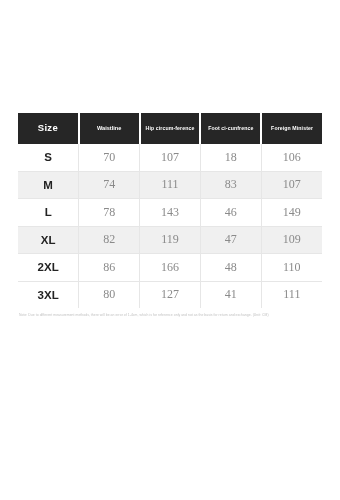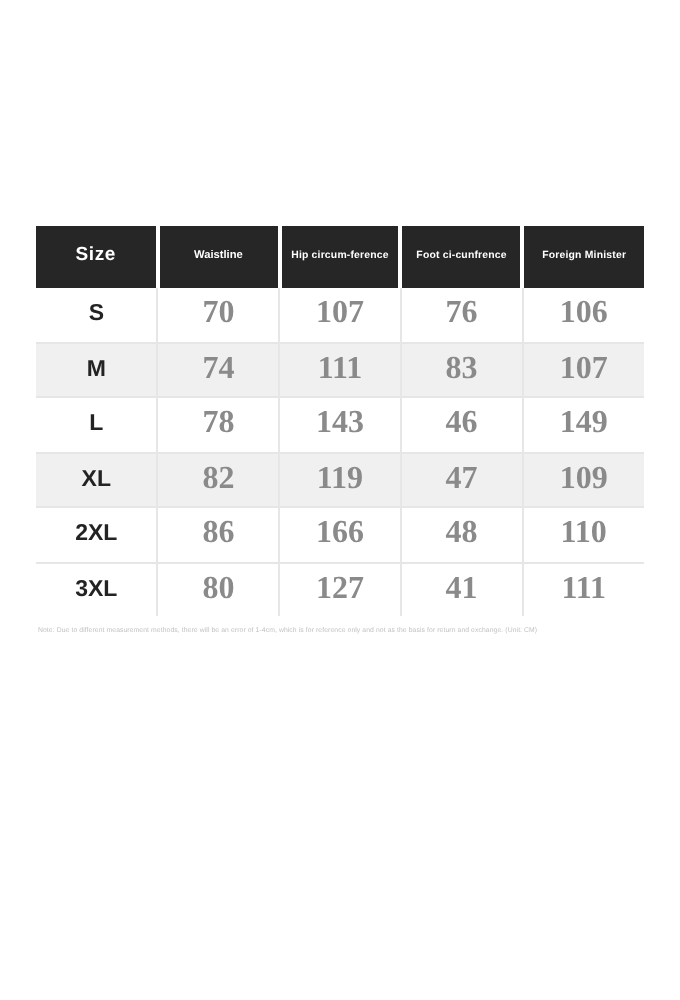--- a/index.html
+++ b/index.html
@@ -85,22 +85,22 @@
   tbody tr.row-plain td {
     background: #ffffff;
   }
   td.cell-size {
     color: #232323;
     font-weight: bold;
     font-size: 11.5px;
   }
   td.cell-value {
     color: #8a8a8a;
-    font-weight: bold;
-    font-size: 16px;
+    font-weight: normal;
+    font-size: 12px;
     font-family: "Liberation Serif", serif;
   }
   .footnote {
     position: absolute;
     left: 19px;
     top: 313px;
     width: 296px;
     color: #c2c2c2;
     font-size: 3.4px;
     line-height: 1.55;
@@ -129,21 +129,21 @@
           <th class="th-measure">Hip circum-ference</th>
           <th class="th-measure">Foot ci-cunfrence</th>
           <th class="th-measure">Foreign Minister</th>
         </tr>
       </thead>
       <tbody>
         <tr class="row-plain">
           <td class="cell-size">S</td>
           <td class="cell-value">70</td>
           <td class="cell-value">107</td>
-          <td class="cell-value">76</td>
+          <td class="cell-value">18</td>
           <td class="cell-value">106</td>
         </tr>
         <tr class="row-shaded">
           <td class="cell-size">M</td>
           <td class="cell-value">74</td>
           <td class="cell-value">111</td>
           <td class="cell-value">83</td>
           <td class="cell-value">107</td>
         </tr>
         <tr class="row-plain">

